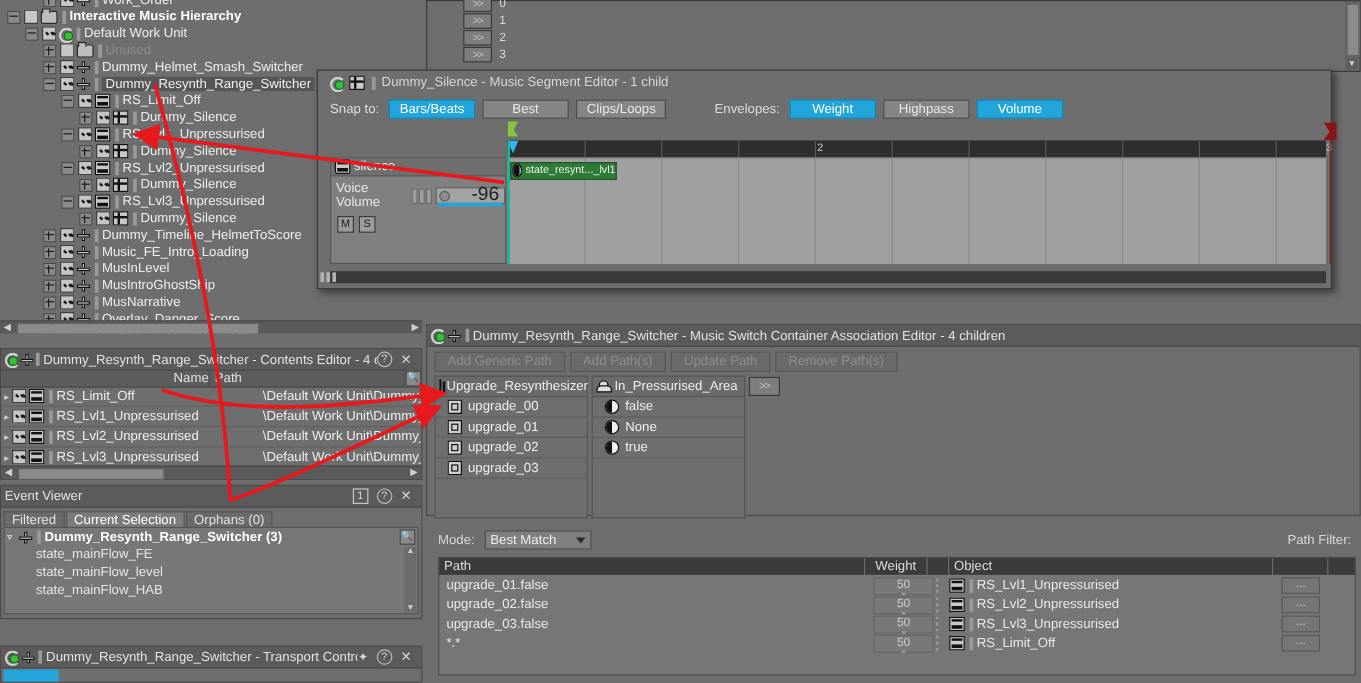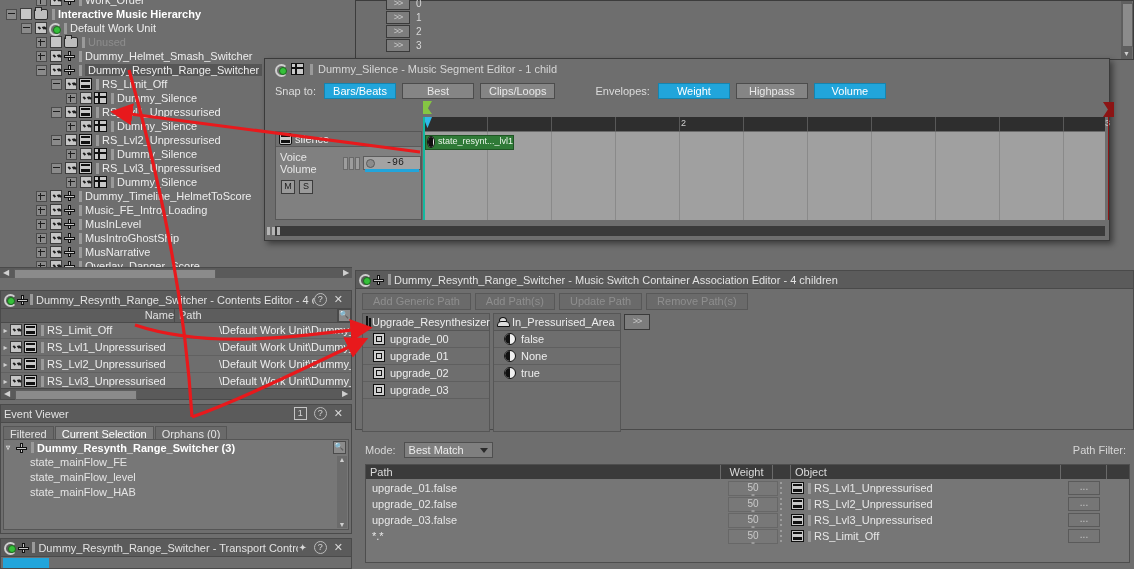--- a/index.html
+++ b/index.html
@@ -70,21 +70,21 @@
   .tbtn.on{background:#21a5db;color:#fff;border-color:#1684ae;}
   .segbody{position:absolute;left:0;right:0;top:40px;bottom:12px;}
   .trackhdr{position:absolute;left:0;top:30px;width:145px;bottom:4px;background:#808080;border:1px solid #575757;}
   .th-title{height:14px;background:#6f6f6f;display:flex;align-items:center;padding-left:3px;border-bottom:1px solid #5a5a5a;}
   .th-title .nm{font-size:11px;color:#efefef;}
   .vv-row{display:flex;align-items:center;padding:4px 0 0 4px;gap:3px;}
   .vv-lbl{font-size:11px;color:#e6e6e6;}
   .faders{display:flex;gap:1px;align-items:flex-end;}
   .faders i{display:block;width:3px;height:11px;background:#9d9d9d;border:1px solid #6a6a6a;}
   .numfield{width:62px;height:12px;background:#a3a3a3;border:1px solid #5c5c5c;position:relative;}
-  .numfield .v{position:absolute;right:16px;top:0;font-size:10px;color:#1c1c1c;line-height:12px;font-family:Liberation Mono, monospace;}
+  .numfield .v{position:absolute;right:4px;top:0;font-size:16px;color:#1c1c1c;line-height:12px;}
   .numfield .kn{position:absolute;left:2px;top:2px;width:7px;height:7px;border-radius:50%;background:#8c8c8c;border:1px solid #5a5a5a;}
   .numfield .bar{position:absolute;left:1px;right:1px;bottom:-3px;height:3px;background:#21a5db;}
   .msrow{display:flex;gap:4px;padding:5px 0 0 5px;}
   .msbtn{width:12px;height:12px;border:1px solid #3c3c3c;background:#9a9a9a;color:#1d1d1d;font-size:9px;line-height:11px;text-align:center;}
   .ruler-top{position:absolute;left:148px;right:0;top:0;height:16px;background:#6e6e6e;}
   .ruler-bar{position:absolute;left:148px;right:0;top:16px;height:14px;background:#2e2e2e;}
   .ruler-bar .tick{position:absolute;top:0;bottom:0;width:1px;background:#585858;}
   .ruler-bar .tl{position:absolute;top:1px;font-size:9px;color:#cfcfcf;}
   .lane{position:absolute;left:148px;right:0;top:30px;bottom:4px;background:#a0a0a0;border-top:1px solid #6a6a6a;}
   .lane .gl{position:absolute;top:0;bottom:0;width:1px;background:#8a8a8a;}
@@ -103,21 +103,21 @@
   
   #contents{left:0;top:290px;width:352px;height:110px;}
   .grid-head{height:13px;background:#5d5d5d;display:flex;align-items:center;font-size:11px;color:#e0e0e0;border-bottom:1px solid #4a4a4a;}
   .grid-head .c{padding-left:4px;border-right:1px solid #4a4a4a;height:13px;line-height:13px;box-sizing:border-box;}
   .grid-row{height:16px;display:flex;align-items:center;font-size:11px;color:#ededed;border-bottom:1px solid #616161;}
   .grid-row .cell{display:flex;align-items:center;overflow:hidden;white-space:nowrap;}
   .arw{width:9px;font-size:8px;color:#cfcfcf;text-align:center;}
   .sq-search{width:11px;height:11px;background:#8b8b8b;border:1px solid #4a4a4a;color:#1d1d1d;font-size:8px;text-align:center;line-height:10px;}
 
   
-  #events{left:0;top:404px;width:352px;height:130px;}
+  #events{left:0;top:404px;width:352px;height:112px;}
   .tabs{height:15px;display:flex;align-items:flex-end;gap:1px;padding-left:2px;background:#6e6e6e;}
   .tab{height:14px;padding:0 6px;font-size:11px;line-height:14px;color:#e2e2e2;background:#6a6a6a;border:1px solid #565656;border-bottom:none;}
   .tab.active{background:#7b7b7b;color:#fff;}
   .evbody{position:absolute;left:2px;right:2px;top:34px;bottom:3px;background:#777;border:1px solid #555;}
   .evhead{display:flex;align-items:center;height:15px;padding-left:2px;font-weight:bold;color:#fff;font-size:11px;}
   .evitem{padding-left:26px;height:15px;font-size:11px;color:#e4e4e4;line-height:15px;}
 
   
   #transport{left:0;top:538px;width:352px;height:31px;}
 

